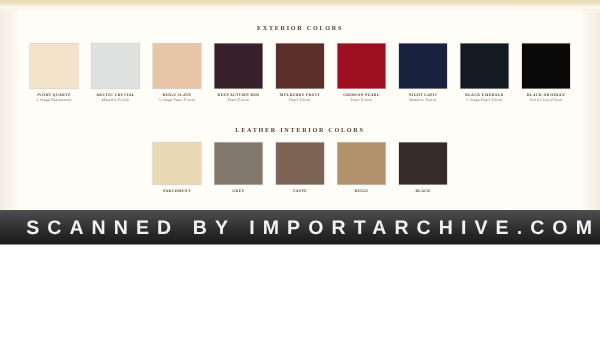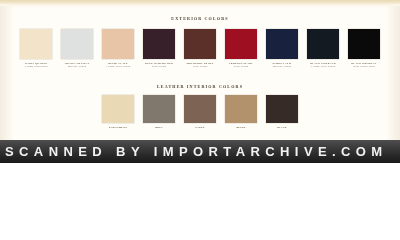--- a/index.html
+++ b/index.html
@@ -133,21 +133,21 @@
   
   #watermark {
     position: absolute;
     left: 0;
     top: 140px;
     width: 400px;
     height: 23px;
     background: linear-gradient(180deg, #4e4e4e 0%, #3a3a3a 35%, #262626 72%, #1b1b1b 100%);
     display: flex;
     align-items: center;
-    justify-content: flex-start;
+    justify-content: flex-end;
   }
   #watermark-text {
     color: #f2f2f2;
     font-size: 13px;
     font-weight: bold;
     letter-spacing: 5.4px;
     font-family: "Liberation Sans", sans-serif;
     white-space: nowrap;
     padding-left: 5px;
   }

